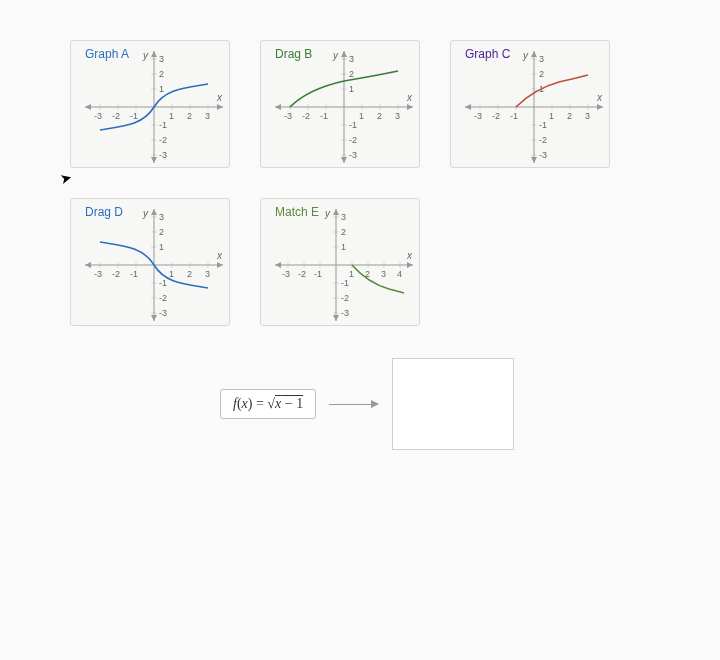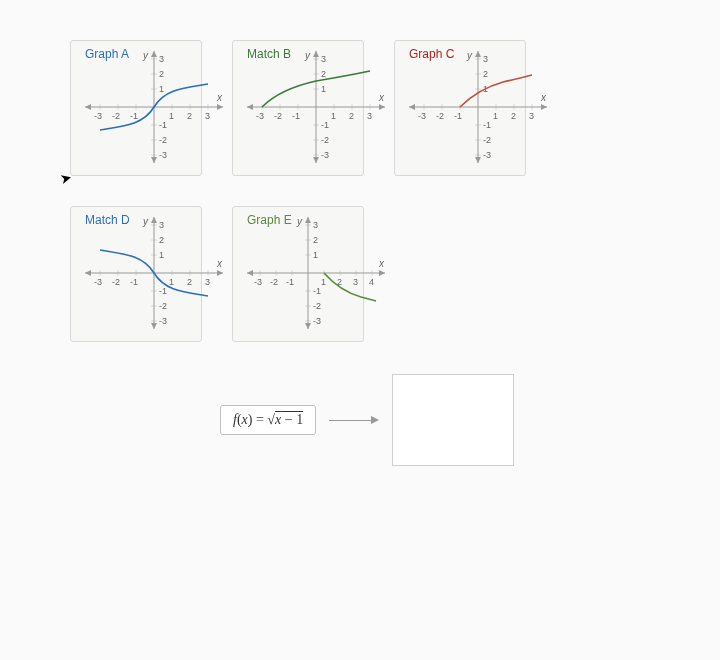--- a/index.html
+++ b/index.html
@@ -24,34 +24,34 @@
     display: flex;
     flex-wrap: wrap;
     gap: 30px;
     margin-left: 50px;
     margin-top: 20px;
   }
   .graph-card {
     background: #f7f7f5;
     border: 1px solid #d8d8d8;
     border-radius: 3px;
-    padding: 4px 8px 8px 8px;
-    width: 132px;
+    padding: 4px 8px 0 8px;
+    width: 160px;
     box-sizing: border-box;
   }
   .graph-title {
     font-size: 12px;
     margin: 2px 0 0 6px;
     display: inline-block;
     position: relative;
     z-index: 2;
   }
   .tA { color: #2a6fbf; }
   .tB { color: #3a7b3a; }
-  .tC { color: #b91c1c; }
+  .tC { color: #4c1d95; }
   .tD { color: #2a6fbf; }
   .tE { color: #5a8a3a; }
   .plot {
     position: relative;
     width: 150px;
     height: 120px;
     margin-top: -14px;
   }
   .plot svg {
     position: absolute;
@@ -164,21 +164,21 @@
         <polygon class="arrow" points="75,4 72,10 78,10"></polygon>
         <polygon class="arrow" points="75,116 72,110 78,110"></polygon>
         <text class="axis-label" x="138" y="54">x</text>
         <text class="axis-label" x="64" y="12">y</text>
         <path class="curve" stroke="#2a6fbf" d="M 21 83 C 45 79, 64 78, 75 60 C 86 42, 105 41, 129 37"></path>
       </svg>
     </div>
   </div>
 
   <div class="graph-card">
-    <span class="graph-title tB">Match B</span>
+    <span class="graph-title tB">Drag B</span>
     <div class="plot">
       <svg width="150" height="120" viewBox="0 0 150 120">
         <g class="tick">
           <line x1="93" y1="57" x2="93" y2="63"></line>
             <text x="90" y="72">1</text>
           <line x1="111" y1="57" x2="111" y2="63"></line>
             <text x="108" y="72">2</text>
           <line x1="129" y1="57" x2="129" y2="63"></line>
             <text x="126" y="72">3</text>
           <line x1="57" y1="57" x2="57" y2="63"></line>
@@ -250,21 +250,21 @@
         <polygon class="arrow" points="75,4 72,10 78,10"></polygon>
         <polygon class="arrow" points="75,116 72,110 78,110"></polygon>
         <text class="axis-label" x="138" y="54">x</text>
         <text class="axis-label" x="64" y="12">y</text>
         <path class="curve" stroke="#c04e3e" d="M 57 60 Q 75 42, 100 35 Q 118 31, 129 28"></path>
       </svg>
     </div>
   </div>
 
   <div class="graph-card">
-    <span class="graph-title tD">Match D</span>
+    <span class="graph-title tD">Drag D</span>
     <div class="plot">
       <svg width="150" height="120" viewBox="0 0 150 120">
         <g class="tick">
           <line x1="93" y1="57" x2="93" y2="63"></line>
             <text x="90" y="72">1</text>
           <line x1="111" y1="57" x2="111" y2="63"></line>
             <text x="108" y="72">2</text>
           <line x1="129" y1="57" x2="129" y2="63"></line>
             <text x="126" y="72">3</text>
           <line x1="57" y1="57" x2="57" y2="63"></line>
@@ -293,21 +293,21 @@
         <polygon class="arrow" points="75,4 72,10 78,10"></polygon>
         <polygon class="arrow" points="75,116 72,110 78,110"></polygon>
         <text class="axis-label" x="138" y="54">x</text>
         <text class="axis-label" x="64" y="12">y</text>
         <path class="curve" stroke="#2a6fbf" d="M 21 37 C 45 41, 64 42, 75 60 C 86 78, 105 79, 129 83"></path>
       </svg>
     </div>
   </div>
 
   <div class="graph-card">
-    <span class="graph-title tE">Graph E</span>
+    <span class="graph-title tE">Match E</span>
     <div class="plot">
       <svg width="150" height="120" viewBox="0 0 150 120">
         <g class="tick">
           <line x1="83" y1="57" x2="83" y2="63"></line>
             <text x="80" y="72">1</text>
           <line x1="99" y1="57" x2="99" y2="63"></line>
             <text x="96" y="72">2</text>
           <line x1="115" y1="57" x2="115" y2="63"></line>
             <text x="112" y="72">3</text>
           <line x1="131" y1="57" x2="131" y2="63"></line>

